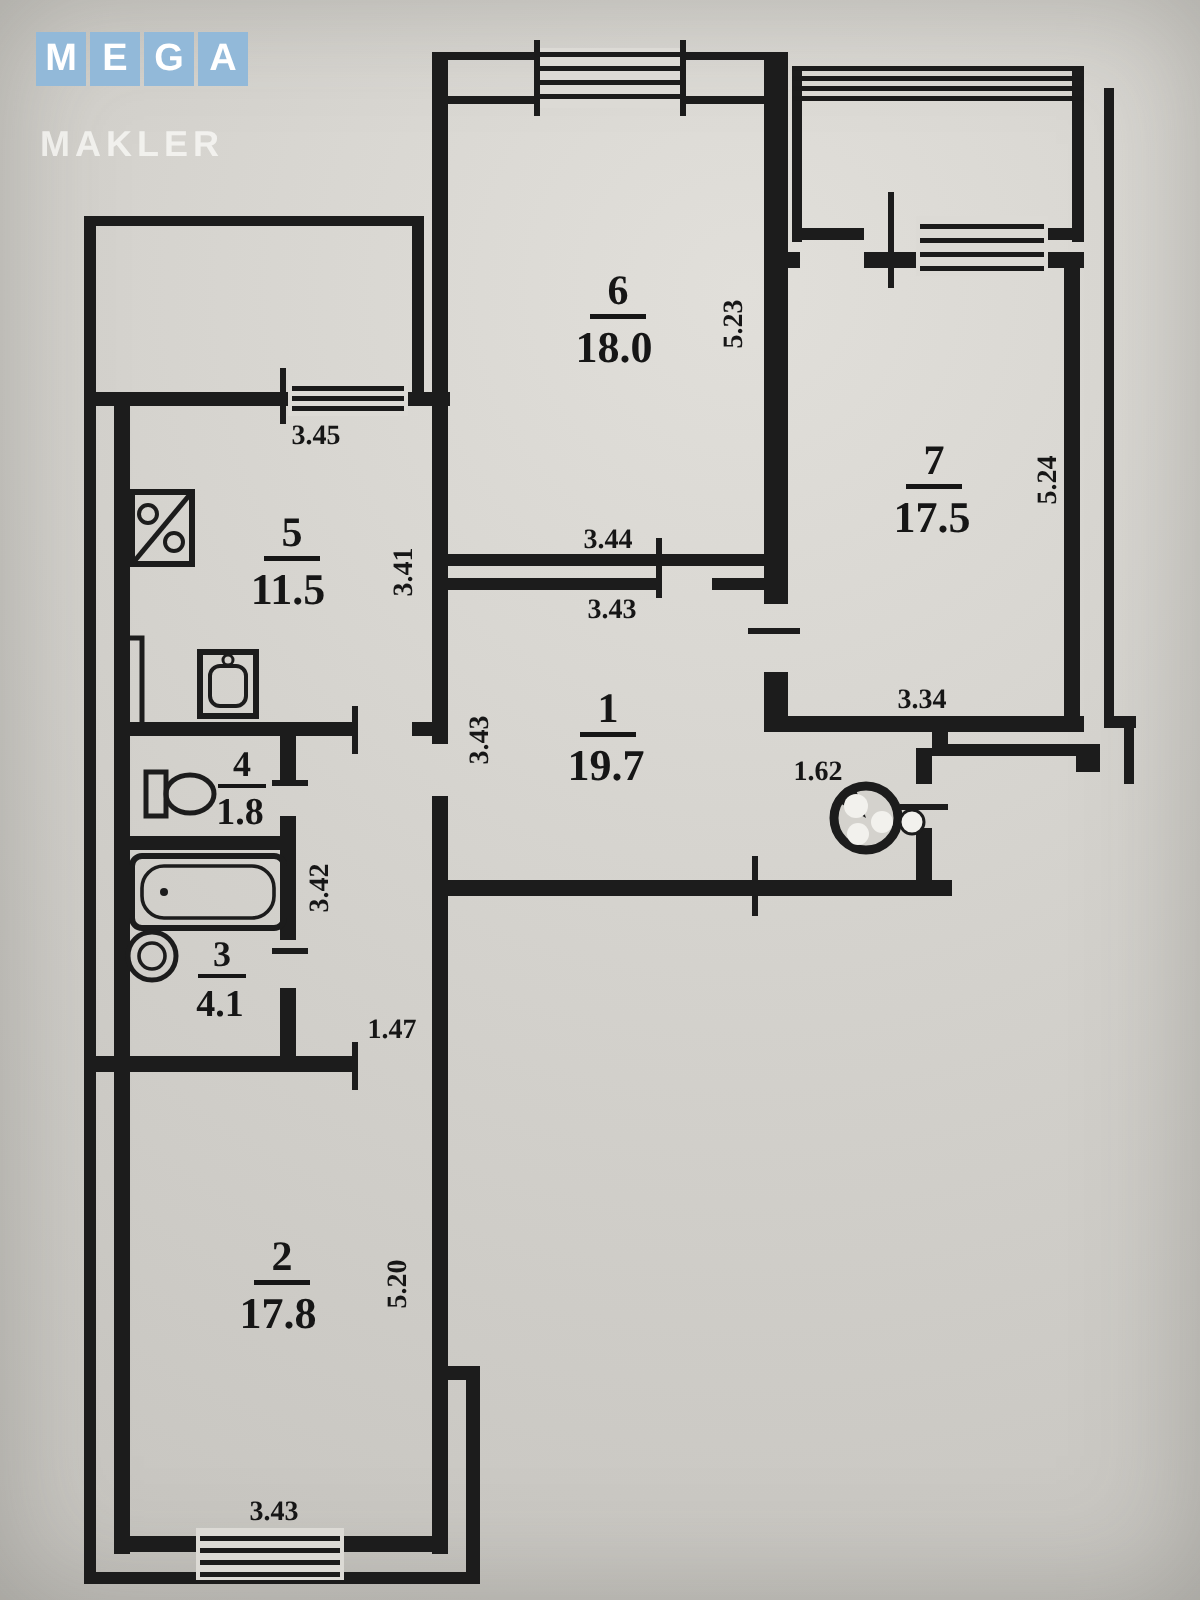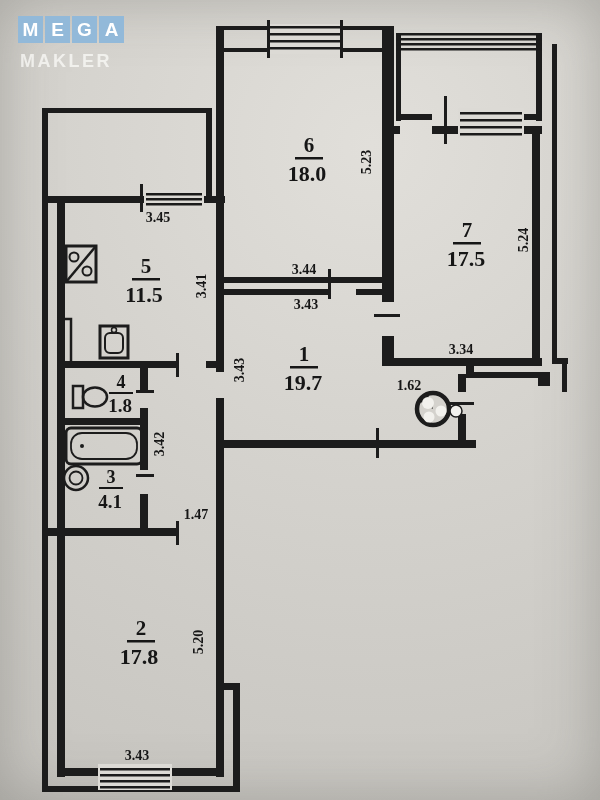--- a/index.html
+++ b/index.html
@@ -9,21 +9,21 @@
     box-shadow:inset 0 0 60px rgba(90,88,84,.35);
     font-family:"Liberation Serif", serif;
   }
   .logo{position:absolute;left:18px;top:16px;}
   .logo-row{display:flex;gap:2px;}
   .logo-tile{
     width:25px;height:27px;display:flex;align-items:center;justify-content:center;
     font-family:"Liberation Sans", sans-serif;font-weight:bold;font-size:19px;color:#ffffff;
   }
   .logo-sub{
-    margin-top:8px;margin-left:2px;
+    margin-top:19px;margin-left:2px;
     font-family:"Liberation Sans", sans-serif;font-weight:bold;font-size:18px;
     letter-spacing:2.5px;color:rgba(252,252,250,.72);
   }
   svg{position:absolute;left:0;top:0;}
   .wall{fill:#1c1c1c;}
   .win{fill:#dcdad5;}
   .winline{fill:#1b1b1b;}
   .fix{fill:none;stroke:#1c1c1c;}
   text{fill:#161616;font-family:"Liberation Serif", serif;font-weight:bold;}
   .num{font-size:21px;}

